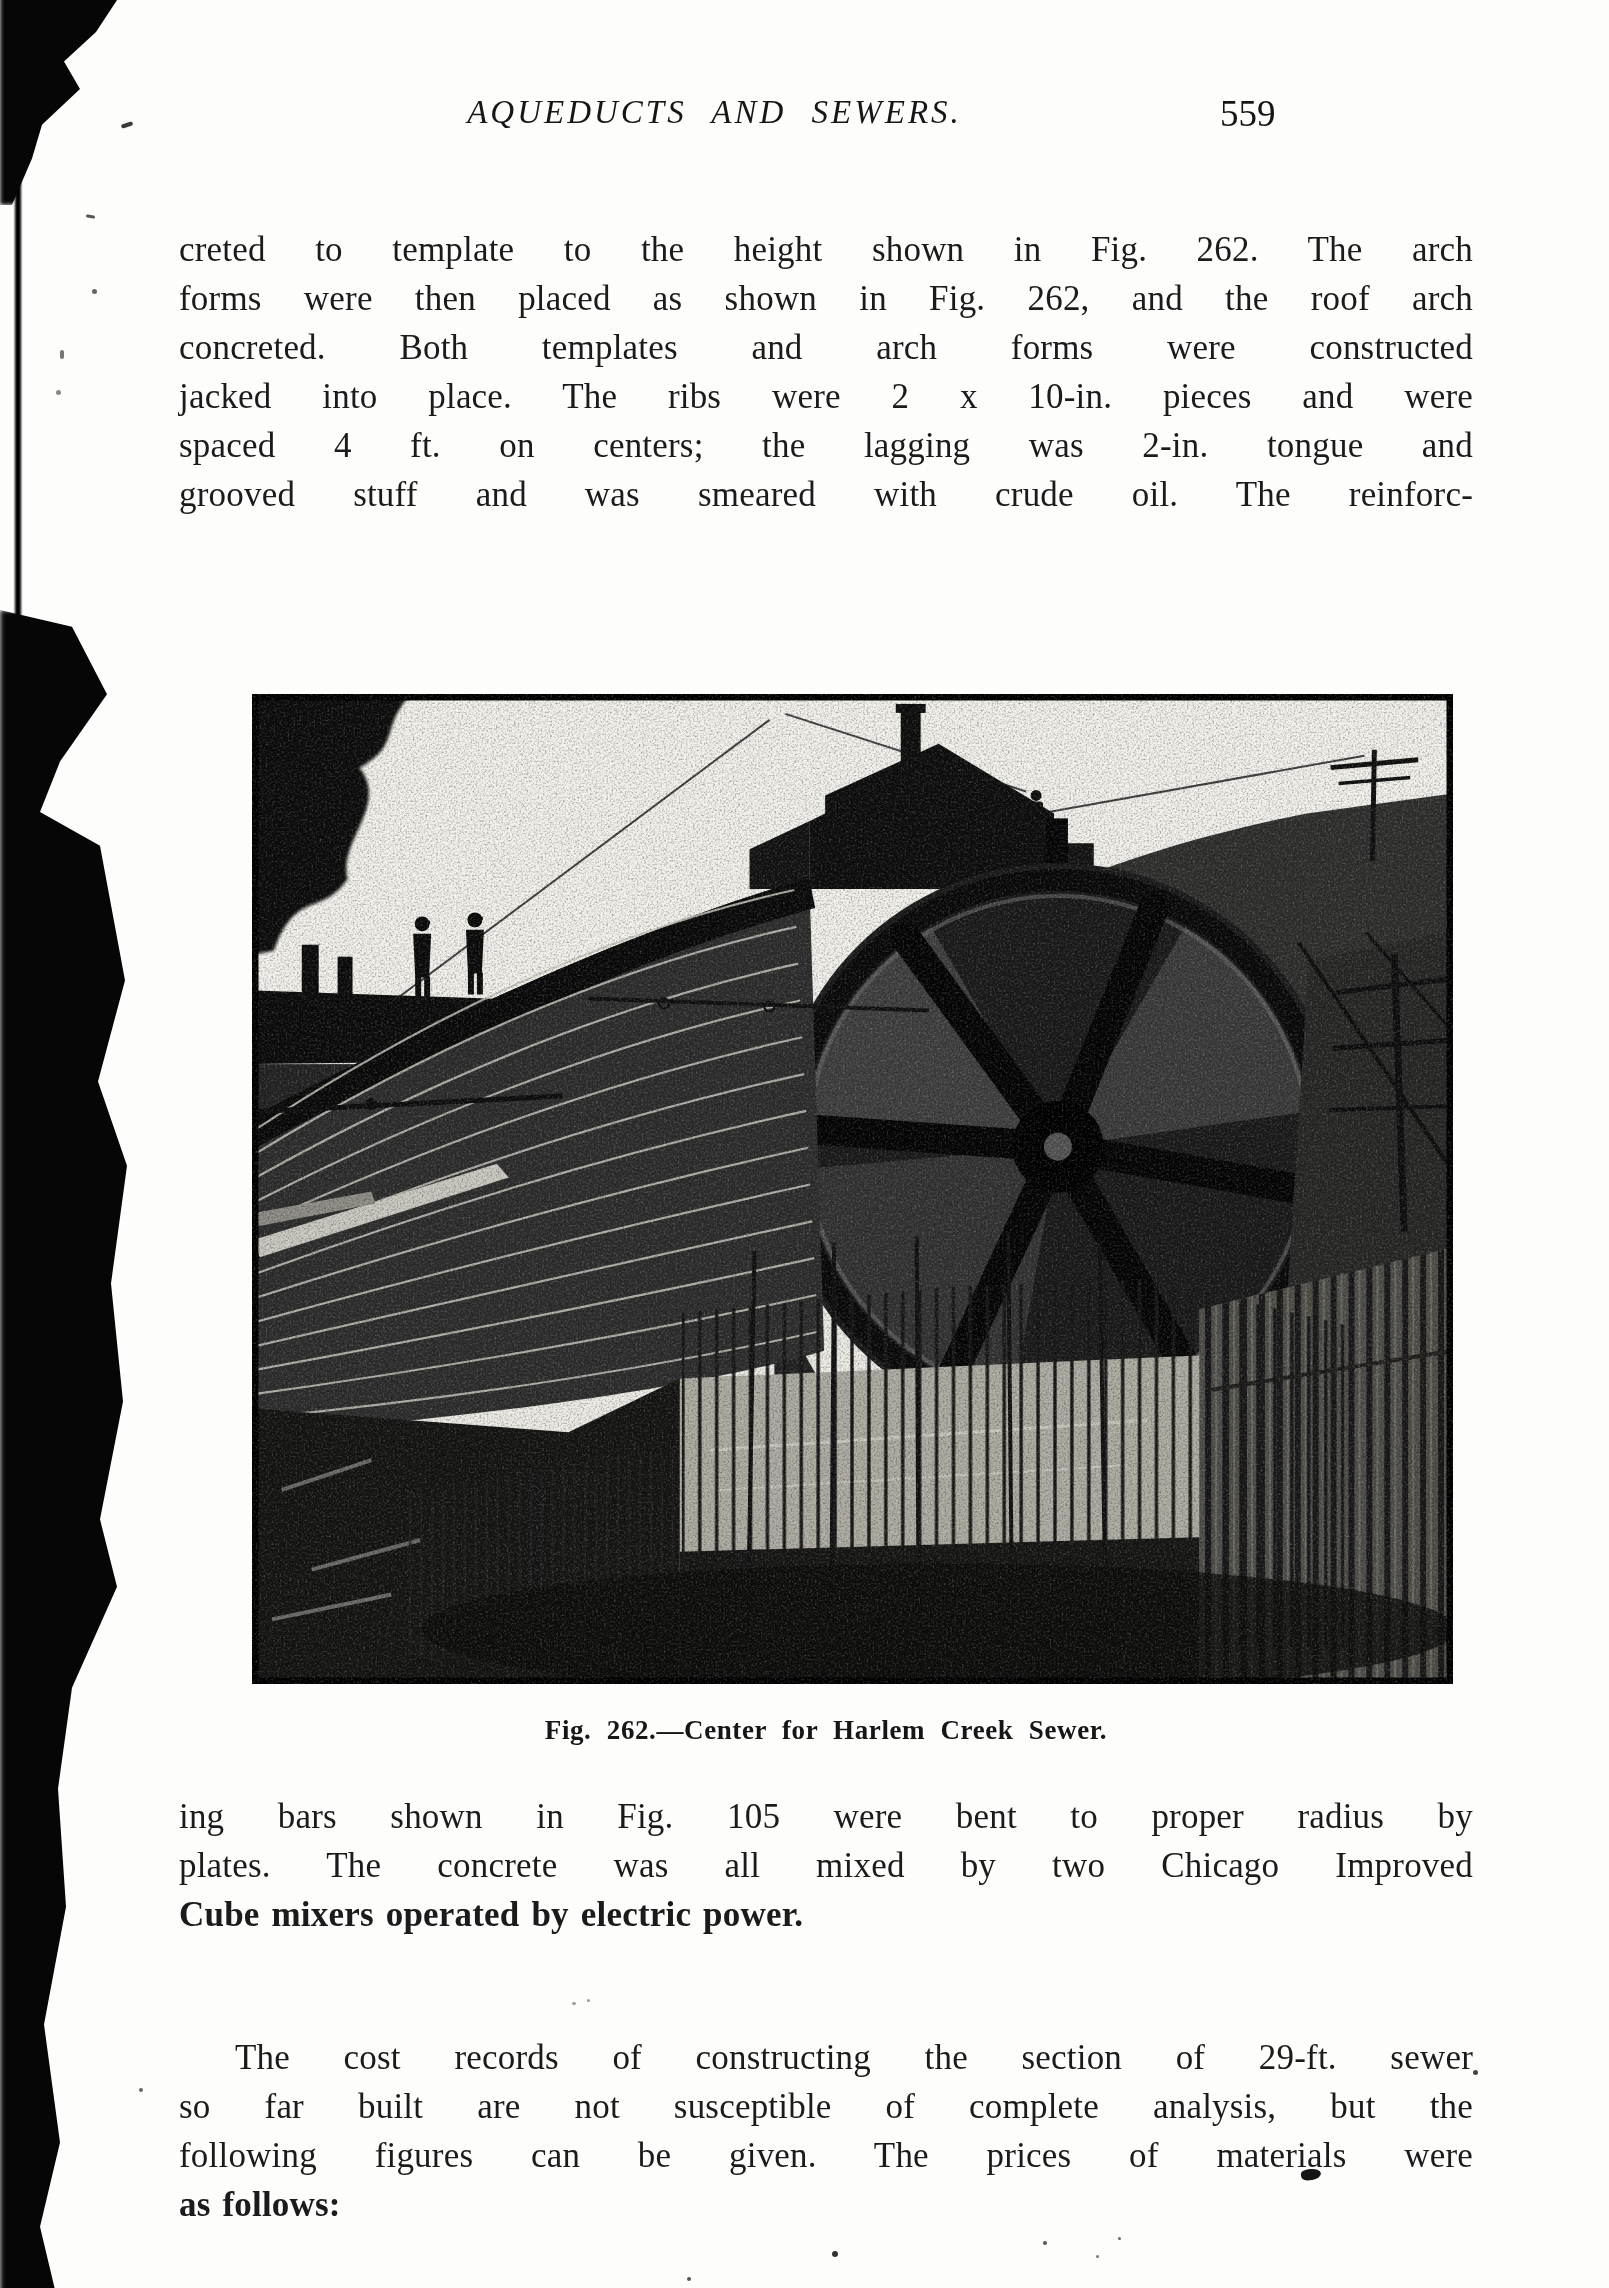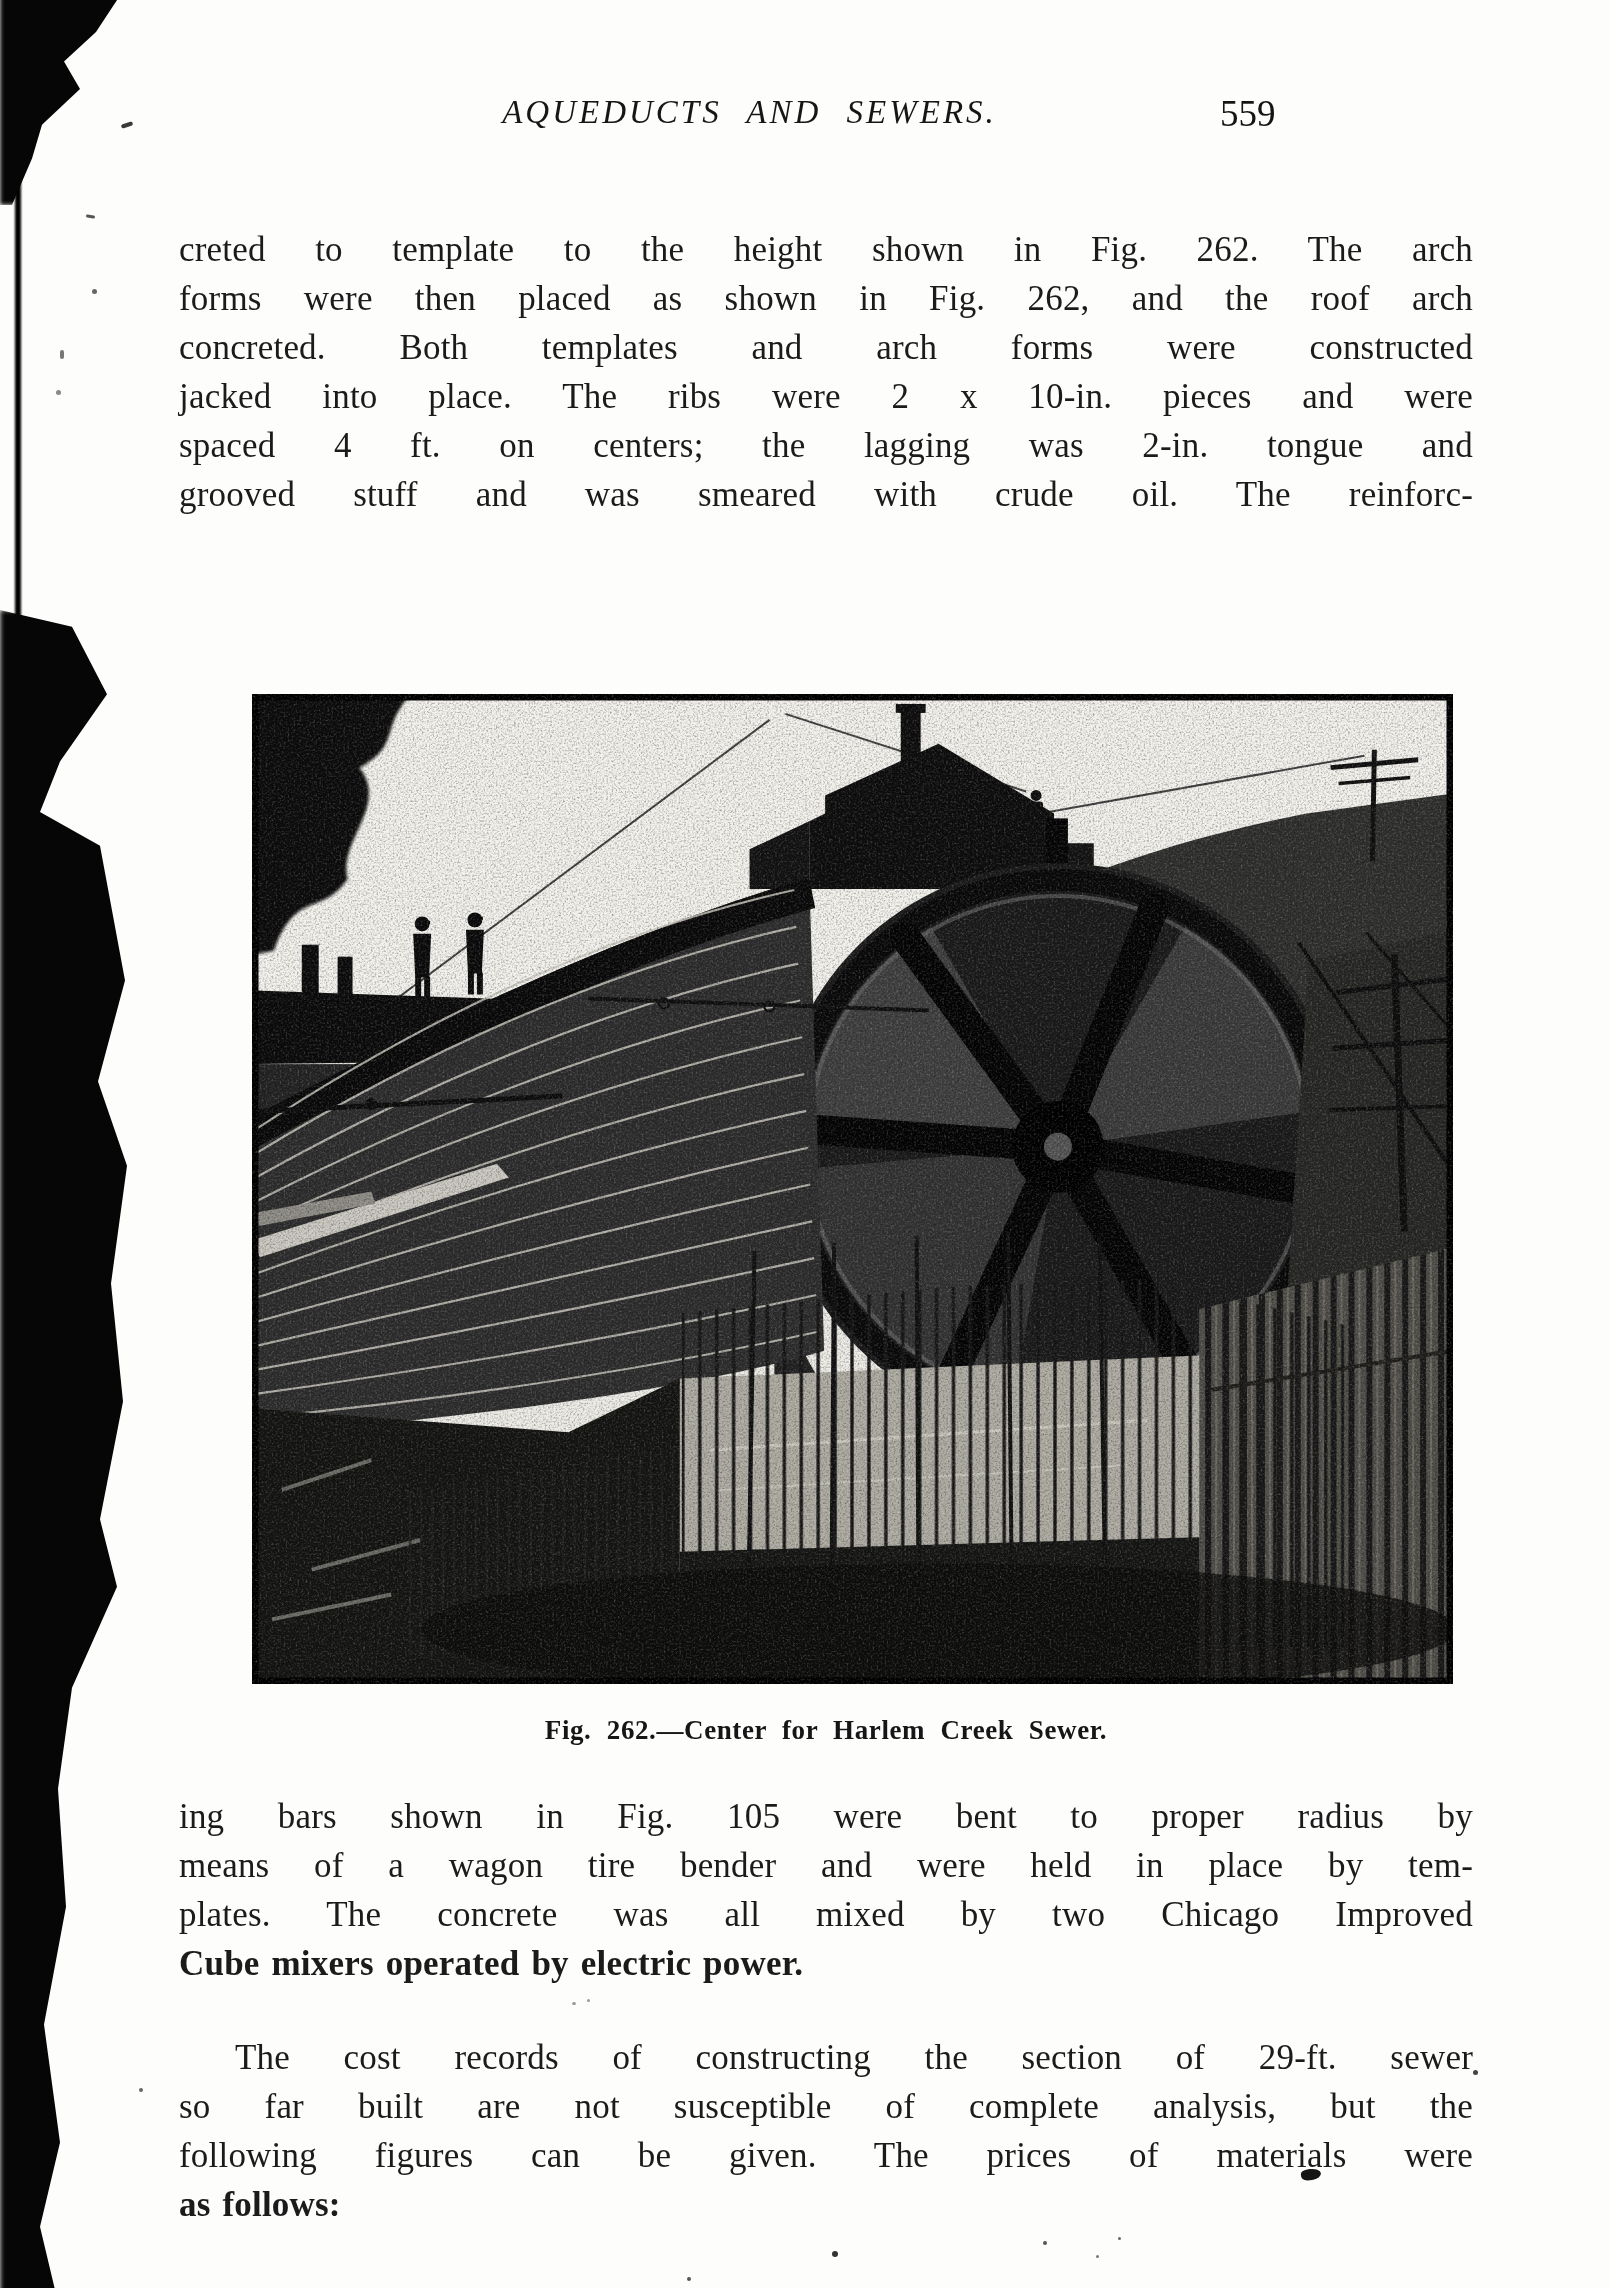--- a/index.html
+++ b/index.html
@@ -3,21 +3,21 @@
 <meta charset="utf-8">
 <style>
   html,body{margin:0;padding:0;background:#9a9a9a;}
   .page{
     position:relative;width:1610px;height:2289px;background:#fdfdfc;
     overflow:hidden;font-family:"Liberation Serif","DejaVu Serif",serif;color:#1b1b1b;
   }
   
   .head-title{
     position:absolute;top:94px;left:0;width:1429px;text-align:center;
-    font-style:italic;font-size:33px;letter-spacing:3px;word-spacing:14px;color:#161616;padding-left:35px;
+    font-style:italic;font-size:33px;letter-spacing:3px;word-spacing:14px;color:#161616;
   }
   .head-num{
     position:absolute;top:92px;left:1220px;width:129px;
     font-size:37px;color:#141414;
   }
   
   .para{position:absolute;left:179px;width:1294px;font-size:35px;line-height:49px;word-spacing:3px;letter-spacing:0.2px;}
   #p1{top:225px;} #p2{top:1792px;} #p3{top:2033px;}
   .line{text-align:justify;text-align-last:justify;}
   .line.short{text-align-last:left;font-weight:bold;}
@@ -234,21 +234,20 @@
       <rect x="3" y="3" width="1201" height="989" fill="none" stroke="#000" stroke-width="7"></rect>
       <rect x="0" y="0" width="1207" height="995" fill="#000" filter="url(#gd)" opacity="0.5"></rect>
       <rect x="0" y="0" width="1207" height="995" fill="#fff" filter="url(#gl)" opacity="0.3"></rect>
     </svg>
   </div>
 
   <div class="caption">Fig. 262.—Center for Harlem Creek Sewer.</div>
 
   <div class="para" id="p2">
     <div class="line">ing bars shown in Fig. 105 were bent to proper radius by</div>
-    <div class="line">means of a wagon tire bender and were held in place by tem-</div>
     <div class="line">plates. The concrete was all mixed by two Chicago Improved</div>
     <div class="line short">Cube mixers operated by electric power.</div>
   </div>
 
   <div class="para" id="p3">
     <div class="line indent">The cost records of constructing the section of 29-ft. sewer</div>
     <div class="line">so far built are not susceptible of complete analysis, but the</div>
     <div class="line">following figures can be given. The prices of materials were</div>
     <div class="line short">as follows:</div>
   </div>

